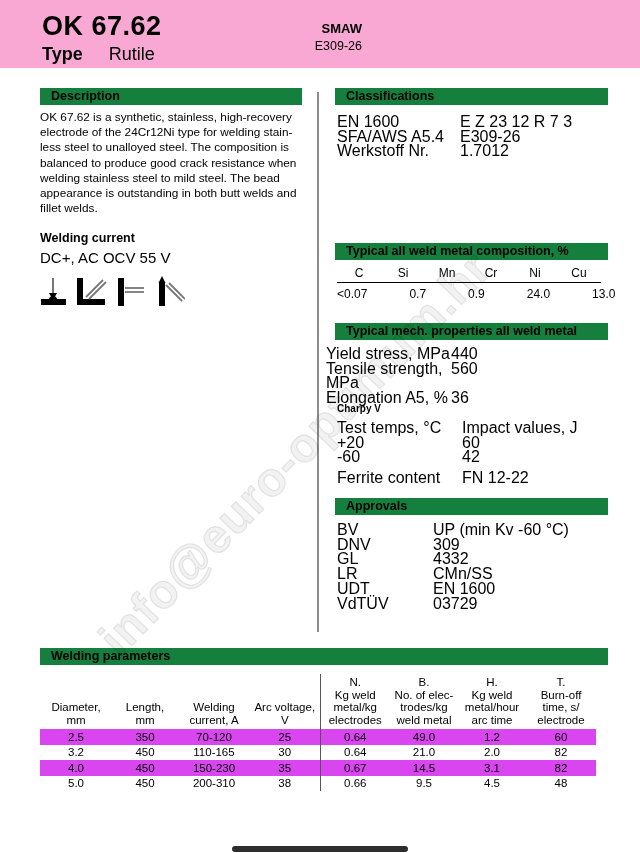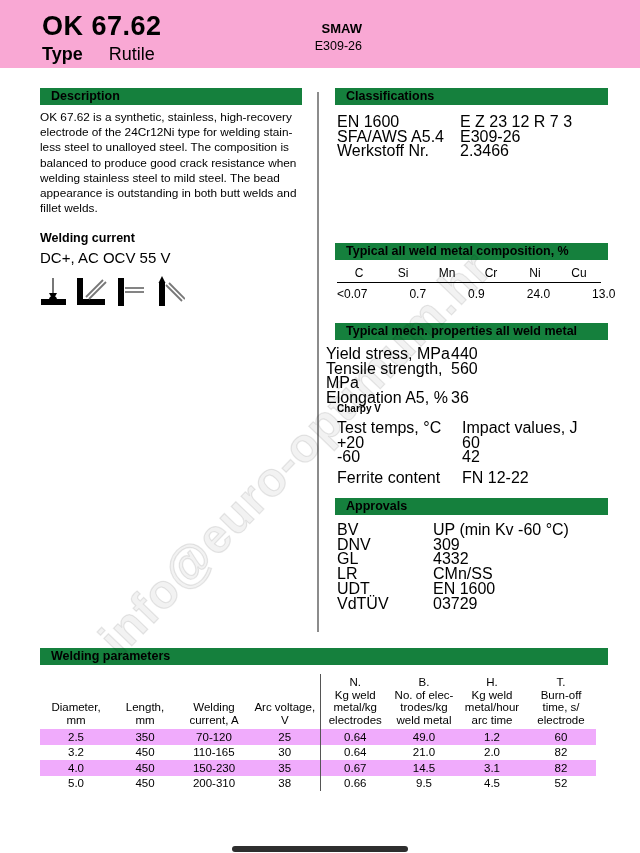--- a/index.html
+++ b/index.html
@@ -45,21 +45,21 @@
 
   .charpy-title{position:absolute;left:337px;top:403px;font-size:10px;font-weight:bold;}
 
   
   .params-table{position:absolute;left:40px;top:674px;border-collapse:collapse;table-layout:fixed;
                 font-size:11.5px;}
   .params-table th{font-weight:normal;vertical-align:bottom;text-align:center;
                    white-space:pre-line;line-height:12.4px;padding:0 0 3px 0;height:52px;}
   .params-table td{text-align:center;padding:0;height:15.5px;}
   .params-table .divcol{border-left:1.2px solid #555;}
-  .params-table tr.gray td{background:#f0abfc;}
+  .params-table tr.gray td{background:#d946ef;}
 
   
   .watermark{position:absolute;left:88px;top:628px;font-size:48px;font-weight:bold;letter-spacing:1px;
              color:rgba(0,0,0,0.05);-webkit-text-stroke:1.3px rgba(0,0,0,0.09);
              transform:rotate(-46deg);transform-origin:0 0;white-space:nowrap;pointer-events:none;}
 
   
   .home-bar{position:absolute;left:232px;top:846px;width:176px;height:6px;background:#2e2e2e;border-radius:3px;}
 
   .icon-svg{display:block;}
@@ -129,21 +129,21 @@
     <div class="kv-row">
       <span class="kv-label">EN 1600</span>
       <span class="kv-value">E Z 23 12 R 7 3</span>
     </div>
     <div class="kv-row">
       <span class="kv-label">SFA/AWS A5.4</span>
       <span class="kv-value">E309-26</span>
     </div>
     <div class="kv-row">
       <span class="kv-label">Werkstoff Nr.</span>
-      <span class="kv-value">2.3466</span>
+      <span class="kv-value">1.7012</span>
     </div>
   </div>
 
   <div class="bar" style="left:335px;top:243px;width:273px;">
     <span>Typical all weld metal composition, %</span>
   </div>
   <div class="comp-table">
     <div class="comp-head">
       <span>C</span>
       <span>Si</span>
@@ -308,21 +308,21 @@
         <td>82</td>
       </tr>
       <tr>
         <td>5.0</td>
         <td>450</td>
         <td>200-310</td>
         <td>38</td>
         <td class="divcol">0.66</td>
         <td>9.5</td>
         <td>4.5</td>
-        <td>52</td>
+        <td>48</td>
       </tr>
     </tbody>
   </table>
 
   <div class="watermark">info@euro-optimum.hr</div>
 
   <div class="home-bar"></div>
 
 </div>
 

